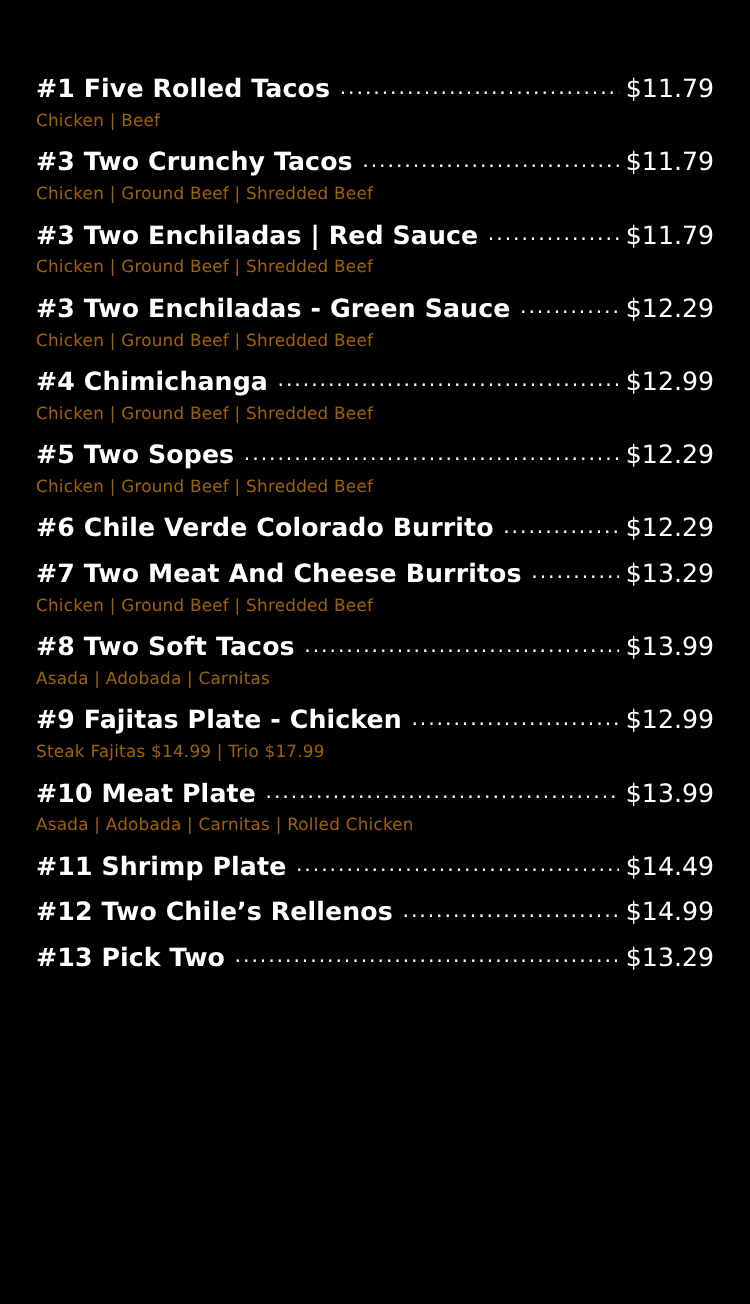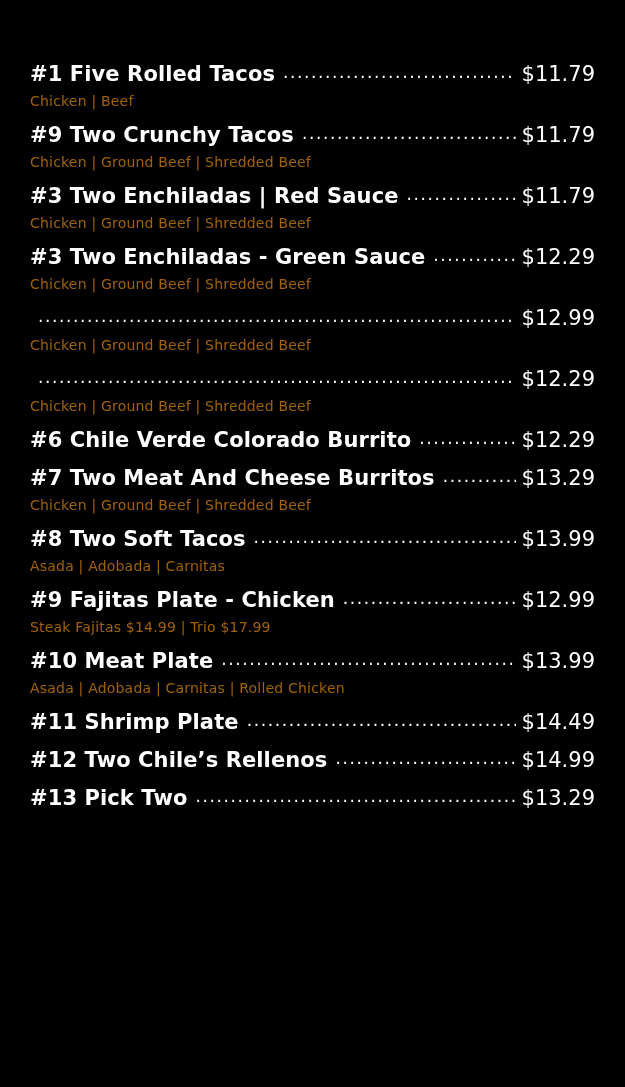--- a/index.html
+++ b/index.html
@@ -75,21 +75,21 @@
     <div class="item-line">
       <span class="item-name">#1 Five Rolled Tacos</span>
       <span class="dots">...........................................................................................</span>
       <span class="price">$11.79</span>
     </div>
     <div class="desc">Chicken  |  Beef</div>
   </div>
 
   <div class="item">
     <div class="item-line">
-      <span class="item-name">#9 Two Crunchy Tacos</span>
+      <span class="item-name">#3 Two Crunchy Tacos</span>
       <span class="dots">...........................................................................................</span>
       <span class="price">$11.79</span>
     </div>
     <div class="desc">Chicken  |  Ground Beef  |  Shredded Beef</div>
   </div>
 
   <div class="item">
     <div class="item-line">
       <span class="item-name">#3 Two Enchiladas | Red Sauce</span>
       <span class="dots">...........................................................................................</span>
@@ -102,28 +102,30 @@
     <div class="item-line">
       <span class="item-name">#3 Two Enchiladas - Green Sauce</span>
       <span class="dots">...........................................................................................</span>
       <span class="price">$12.29</span>
     </div>
     <div class="desc">Chicken  |  Ground Beef  |  Shredded Beef</div>
   </div>
 
   <div class="item">
     <div class="item-line">
+      <span class="item-name">#4 Chimichanga</span>
       <span class="dots">...........................................................................................</span>
       <span class="price">$12.99</span>
     </div>
     <div class="desc">Chicken  |  Ground Beef  |  Shredded Beef</div>
   </div>
 
   <div class="item">
     <div class="item-line">
+      <span class="item-name">#5 Two Sopes</span>
       <span class="dots">...........................................................................................</span>
       <span class="price">$12.29</span>
     </div>
     <div class="desc">Chicken  |  Ground Beef  |  Shredded Beef</div>
   </div>
 
   <div class="item no-desc">
     <div class="item-line">
       <span class="item-name">#6 Chile Verde Colorado Burrito</span>
       <span class="dots">...........................................................................................</span>

